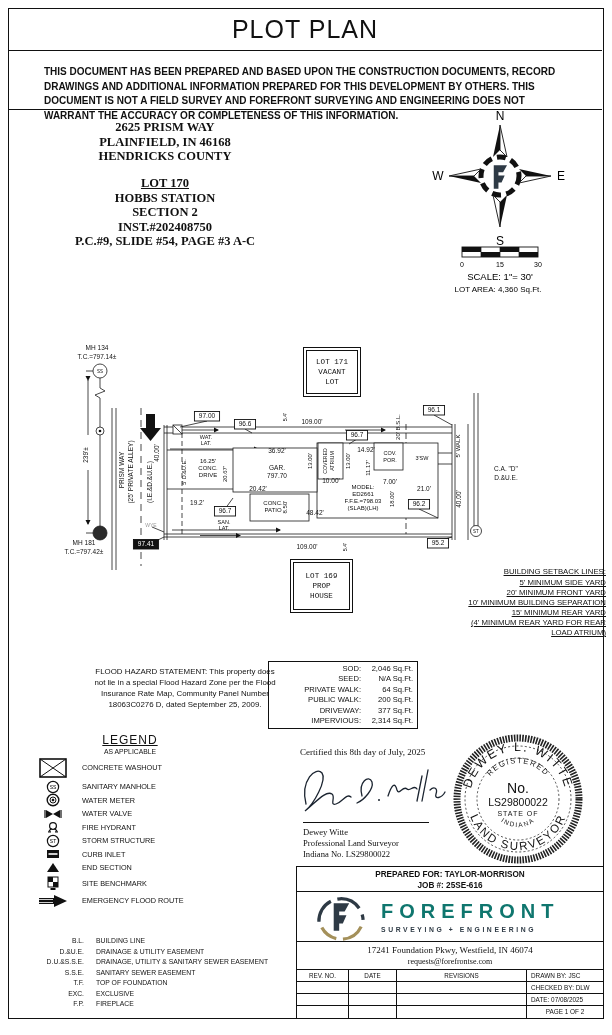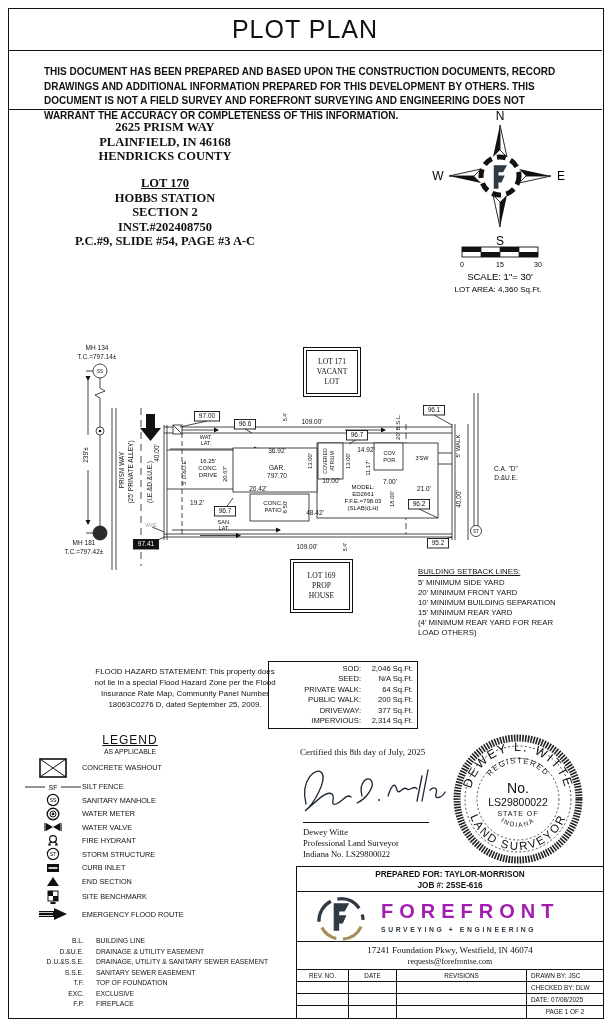--- a/index.html
+++ b/index.html
@@ -12,25 +12,25 @@
   .title-box h1{margin:0;font-size:25px;font-weight:normal;letter-spacing:1px;}
   .disclaimer-box{left:8px;top:50px;width:594px;height:60px;border-bottom:1.5px solid #111;box-sizing:border-box;}
   .disclaimer-box p{margin:8px;padding:7px 28px;font-size:10px;font-weight:bold;line-height:1.45;}
   .serif{font-family:"Liberation Serif",serif;}
   .address-block{left:35px;top:120px;width:260px;text-align:center;font-weight:bold;font-size:12.5px;line-height:14.5px;}
   .lot-block{left:35px;top:176px;width:260px;text-align:center;font-weight:bold;font-size:12.5px;line-height:14.5px;}
   .u{text-decoration:underline;text-align:center;}
   svg text{font-family:"Liberation Sans",sans-serif;}
   .plan-svg{left:0;top:100px;}
   .lotbox{border:1px solid #111;outline:1px solid #111;outline-offset:2px;background:#fff;
-          font-family:Liberation Serif, serif;font-size:7.6px;line-height:10px;text-align:center;
+          font-family:Liberation Mono, monospace;font-size:7.6px;line-height:10px;text-align:center;
           display:flex;flex-direction:column;justify-content:center;}
   .lot171{left:306px;top:350px;width:50px;height:42px;}
   .lot169{left:293px;top:562px;width:55px;height:46px;}
-  .setbacks{left:418px;top:567px;width:188px;text-align:left;font-size:7.8px;line-height:10px;}
+  .setbacks{left:418px;top:567px;width:188px;text-align:right;font-size:7.8px;line-height:10px;text-decoration:underline;}
   .setbacks .head{text-decoration:underline;margin-bottom:1px;}
   .flood{left:25px;top:666px;width:320px;text-align:center;font-size:7.9px;line-height:11px;}
   .areas-box{left:268px;top:661px;width:150px;height:68px;border:1.5px solid #111;box-sizing:border-box;
              padding:2px 4px 0 0;}
   .areas-row{display:flex;font-size:7.6px;line-height:10.4px;}
   .areas-row .al{width:92px;text-align:right;}
   .areas-row .av{flex:1;text-align:right;}
   .legend{left:24px;top:733px;width:275px;}
   .legend .lhead{width:140px;margin-left:36px;text-align:center;font-size:12px;letter-spacing:1px;text-decoration:underline;}
   .legend .lsub{width:140px;margin-left:36px;text-align:center;font-size:6.8px;margin-top:1px;}
@@ -47,21 +47,21 @@
   .sig-svg{left:296px;top:758px;}
   .sigline{left:303px;top:822px;width:126px;border-top:1.2px solid #111;}
   .certname{left:303px;top:827px;font-family:"Liberation Serif",serif;font-size:8.6px;line-height:11px;}
   .seal-svg{left:450px;top:731px;}
   .title-block{left:296px;top:866px;width:308px;height:153px;border:1.5px solid #111;box-sizing:border-box;
                background:#fff;display:flex;flex-direction:column;}
   .tb-row1{height:25px;border-bottom:1.5px solid #111;text-align:center;font-size:8.2px;font-weight:bold;
            line-height:11px;padding-top:2px;box-sizing:border-box;}
   .tb-row2{height:50px;border-bottom:1px solid #111;display:flex;align-items:center;padding-left:18px;box-sizing:border-box;}
   .brand{margin-left:14px;}
-  .brand .bname{font-size:20px;letter-spacing:6px;color:#a21caf;font-weight:600;}
+  .brand .bname{font-size:20px;letter-spacing:6px;color:#0f766e;font-weight:600;}
   .brand .btag{font-size:6.8px;letter-spacing:2.6px;color:#2e3a45;font-weight:bold;margin-top:3px;}
   .tb-row3{height:28px;border-bottom:1px solid #111;text-align:center;font-family:"Liberation Serif",serif;
            font-size:9px;line-height:12px;padding-top:2px;box-sizing:border-box;}
   .tb-row3 .email{font-size:8px;}
   .tb-table{flex:1;display:flex;}
   .tb-left{width:229px;display:flex;flex-direction:column;}
   .tb-lrow{display:flex;height:12px;border-bottom:1px solid #111;box-sizing:border-box;}
   .tb-lrow:last-child{border-bottom:none;}
   .tb-c1{width:51px;border-right:1px solid #111;}
   .tb-c2{width:47px;border-right:1px solid #111;}
@@ -282,21 +282,21 @@
     <div>HOUSE</div>
   </div>
 
   <div class="abs setbacks">
     <div class="head">BUILDING SETBACK LINES:</div>
     <div>5' MINIMUM SIDE YARD</div>
     <div>20' MINIMUM FRONT YARD</div>
     <div>10' MINIMUM BUILDING SEPARATION</div>
     <div>15' MINIMUM REAR YARD</div>
     <div>(4' MINIMUM REAR YARD FOR REAR</div>
-    <div>LOAD OTHERS)</div>
+    <div>LOAD ATRIUM)</div>
   </div>
 
   <div class="abs flood">
     <div>FLOOD HAZARD STATEMENT: This property does</div>
     <div>not lie in a special Flood Hazard Zone per the Flood</div>
     <div>Insurance Rate Map, Community Panel Number</div>
     <div>18063C0276 D, dated September 25, 2009.</div>
   </div>
 
   <div class="abs areas-box">
@@ -331,30 +331,20 @@
     <div class="lsub">AS APPLICABLE</div>
 
     <div class="lrow tall">
       <span class="licon">
         <svg width="30" height="22">
             <rect x="2" y="2" width="26" height="18" fill="none" stroke="#111" stroke-width="1.6"></rect>
             <path d="M2,2 L28,20 M28,2 L2,20" stroke="#111" stroke-width="1"></path>
           </svg>
       </span>
       <span class="llabel">CONCRETE WASHOUT</span>
-    </div>
-    <div class="lrow">
-      <span class="licon">
-        <svg width="56" height="10">
-            <line x1="0" y1="5" x2="20" y2="5" stroke="#111" stroke-width="0.9"></line>
-            <text x="28" y="8" font-size="6.5" text-anchor="middle">SF</text>
-            <line x1="36" y1="5" x2="56" y2="5" stroke="#111" stroke-width="0.9"></line>
-          </svg>
-      </span>
-      <span class="llabel">SILT FENCE</span>
     </div>
     <div class="lrow">
       <span class="licon">
         <svg width="14" height="14">
             <circle cx="7" cy="7" r="5.6" fill="none" stroke="#111" stroke-width="1.2"></circle>
             <text x="7" y="9.3" font-size="5" text-anchor="middle">SS</text>
           </svg>
       </span>
       <span class="llabel">SANITARY MANHOLE</span>
     </div>

